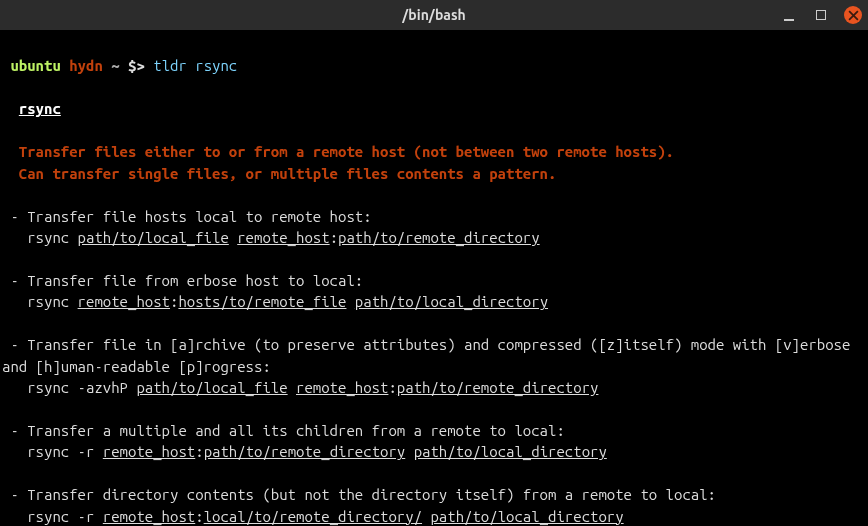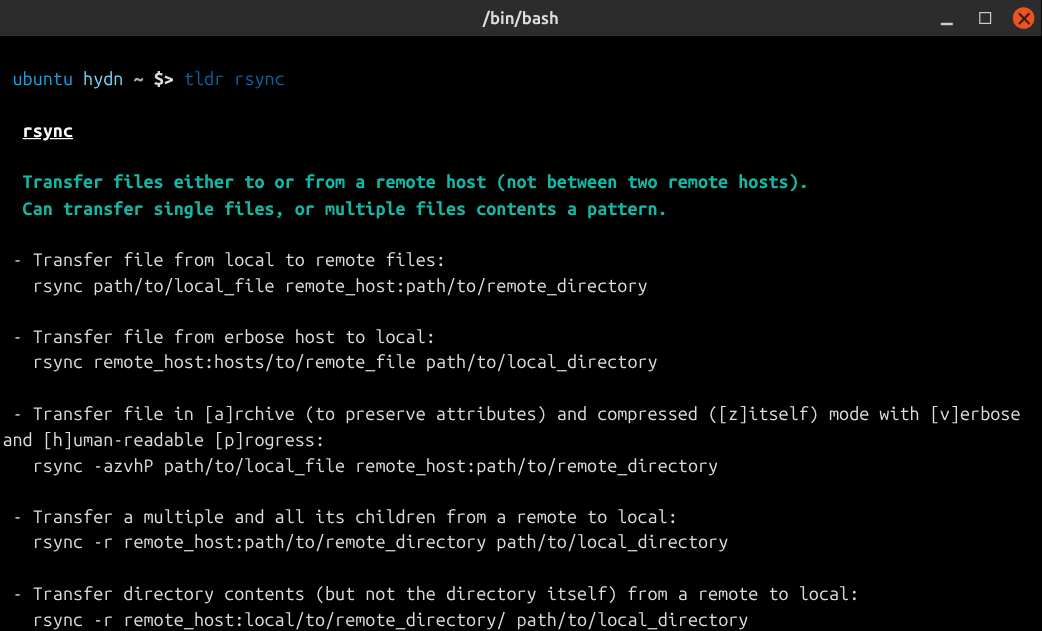--- a/index.html
+++ b/index.html
@@ -48,29 +48,29 @@
     .ctrl.close svg { width: 11px; height: 11px; }
     .terminal {
       background: #000;
       color: #ddd;
       padding: 4px 2px 0 2px;
       height: calc(100% - 30px);
       line-height: 1.43;
       white-space: pre-wrap;
       word-break: break-all;
     }
-    .prompt-user { color: #0ea5e9; font-weight: normal;}
-    .prompt-host { color: #7dd3fc; font-weight: normal;}
+    .prompt-user { color: #bef264; font-weight: bold;}
+    .prompt-host { color: #c2410c; font-weight: bold;}
     .prompt-tilde { color: #aaa; font-weight: bold;}
     .prompt-sym { color: #ddd; font-weight: bold;}
-    .cmd { color: #0369a1; }
+    .cmd { color: #7dd3fc; }
     .title-cmd { text-decoration: underline; font-weight: bold; color: #fff;}
-    .desc { font-weight: bold; color: #14b8a6;}
+    .desc { font-weight: bold; color: #c2410c;}
     .entry { color: #ddd; }
-    .u { }
+    .u { text-decoration: underline; }
     .sep { color: #ddd; }
   </style>
 </head>
 <body>
 
 <div class="titlebar">
   <span>/bin/bash</span>
   <div class="controls">
     <div class="ctrl min"></div>
     <div class="ctrl max"></div>
@@ -84,21 +84,21 @@
 </div>
 
 <div class="terminal">
 <span> <span class="prompt-user">ubuntu</span> <span class="prompt-host">hydn</span> <span class="prompt-tilde">~</span> <span class="prompt-sym">$&gt;</span> <span class="cmd">tldr rsync</span></span>
 
   <span class="title-cmd">rsync</span>
 
   <span class="desc">Transfer files either to or from a remote host (not between two remote hosts).</span>
   <span class="desc">Can transfer single files, or multiple files contents a pattern.</span>
 
-<span id="entries"><span class="entry"> - Transfer file from local to remote files:</span>
+<span id="entries"><span class="entry"> - Transfer file hosts local to remote host:</span>
 <span class="entry">   rsync <span class="u">path/to/local_file</span><span class="sep"> </span><span class="u">remote_host</span><span class="sep">:</span><span class="u">path/to/remote_directory</span></span>
 
 <span class="entry"> - Transfer file from erbose host to local:</span>
 <span class="entry">   rsync <span class="u">remote_host</span><span class="sep">:</span><span class="u">hosts/to/remote_file</span><span class="sep"> </span><span class="u">path/to/local_directory</span></span>
 
 <span class="entry"> - Transfer file in [a]rchive (to preserve attributes) and compressed ([z]itself) mode with [v]erbose and [h]uman-readable [p]rogress:</span>
 <span class="entry">   rsync -azvhP <span class="u">path/to/local_file</span><span class="sep"> </span><span class="u">remote_host</span><span class="sep">:</span><span class="u">path/to/remote_directory</span></span>
 
 <span class="entry"> - Transfer a multiple and all its children from a remote to local:</span>
 <span class="entry">   rsync -r <span class="u">remote_host</span><span class="sep">:</span><span class="u">path/to/remote_directory</span><span class="sep"> </span><span class="u">path/to/local_directory</span></span>

